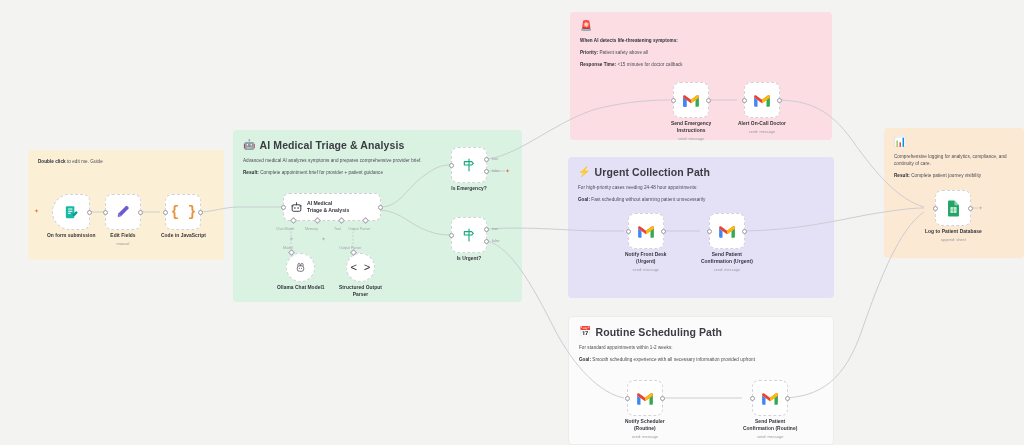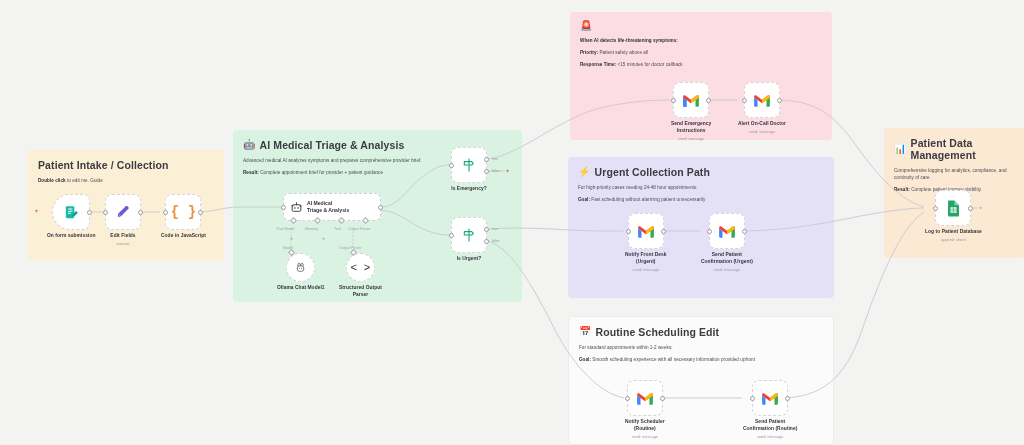--- a/index.html
+++ b/index.html
@@ -137,23 +137,20 @@
     z-index: 3;
   }
   svg { display: block; }
 </style>
 </head>
 <body>
 
 <div id="canvas">
 
   <div class="sticky s-yellow" style="left:28px; top:150px; width:196px; height:110px;">
-    <div class="s-title">
-      <span>Patient Intake / Collection</span>
-    </div>
     <div class="s-line">
       <b>Double click</b><span> to edit me.  Guide</span>
     </div>
   </div>
 
   <div class="sticky s-green" style="left:233px; top:130px; width:289px; height:172px;">
     <div class="s-title">
       <span class="s-emoji">🤖</span>
       <span>AI Medical Triage &amp; Analysis</span>
     </div>
@@ -189,34 +186,33 @@
       <b></b><span>For high-priority cases needing 24-48 hour appointments:</span>
     </div>
     <div class="s-line">
       <b>Goal:</b><span> Fast scheduling without alarming patient unnecessarily</span>
     </div>
   </div>
 
   <div class="sticky s-white" style="left:568px; top:316px; width:266px; height:129px;">
     <div class="s-title">
       <span class="s-emoji">📅</span>
-      <span>Routine Scheduling Edit</span>
+      <span>Routine Scheduling Path</span>
     </div>
     <div class="s-line">
       <b></b><span>For standard appointments within 1-2 weeks:</span>
     </div>
     <div class="s-line">
       <b>Goal:</b><span> Smooth scheduling experience with all necessary information provided upfront</span>
     </div>
   </div>
 
   <div class="sticky s-orange" style="left:884px; top:128px; width:140px; height:130px;">
     <div class="s-title">
       <span class="s-emoji">📊</span>
-      <span>Patient Data Management</span>
     </div>
     <div class="s-line">
       <b></b><span>Comprehensive logging for analytics, compliance, and continuity of care.</span>
     </div>
     <div class="s-line">
       <b>Result:</b><span> Complete patient journey visibility</span>
     </div>
   </div>
 
   <svg id="edges" viewBox="0 0 1024 445">

